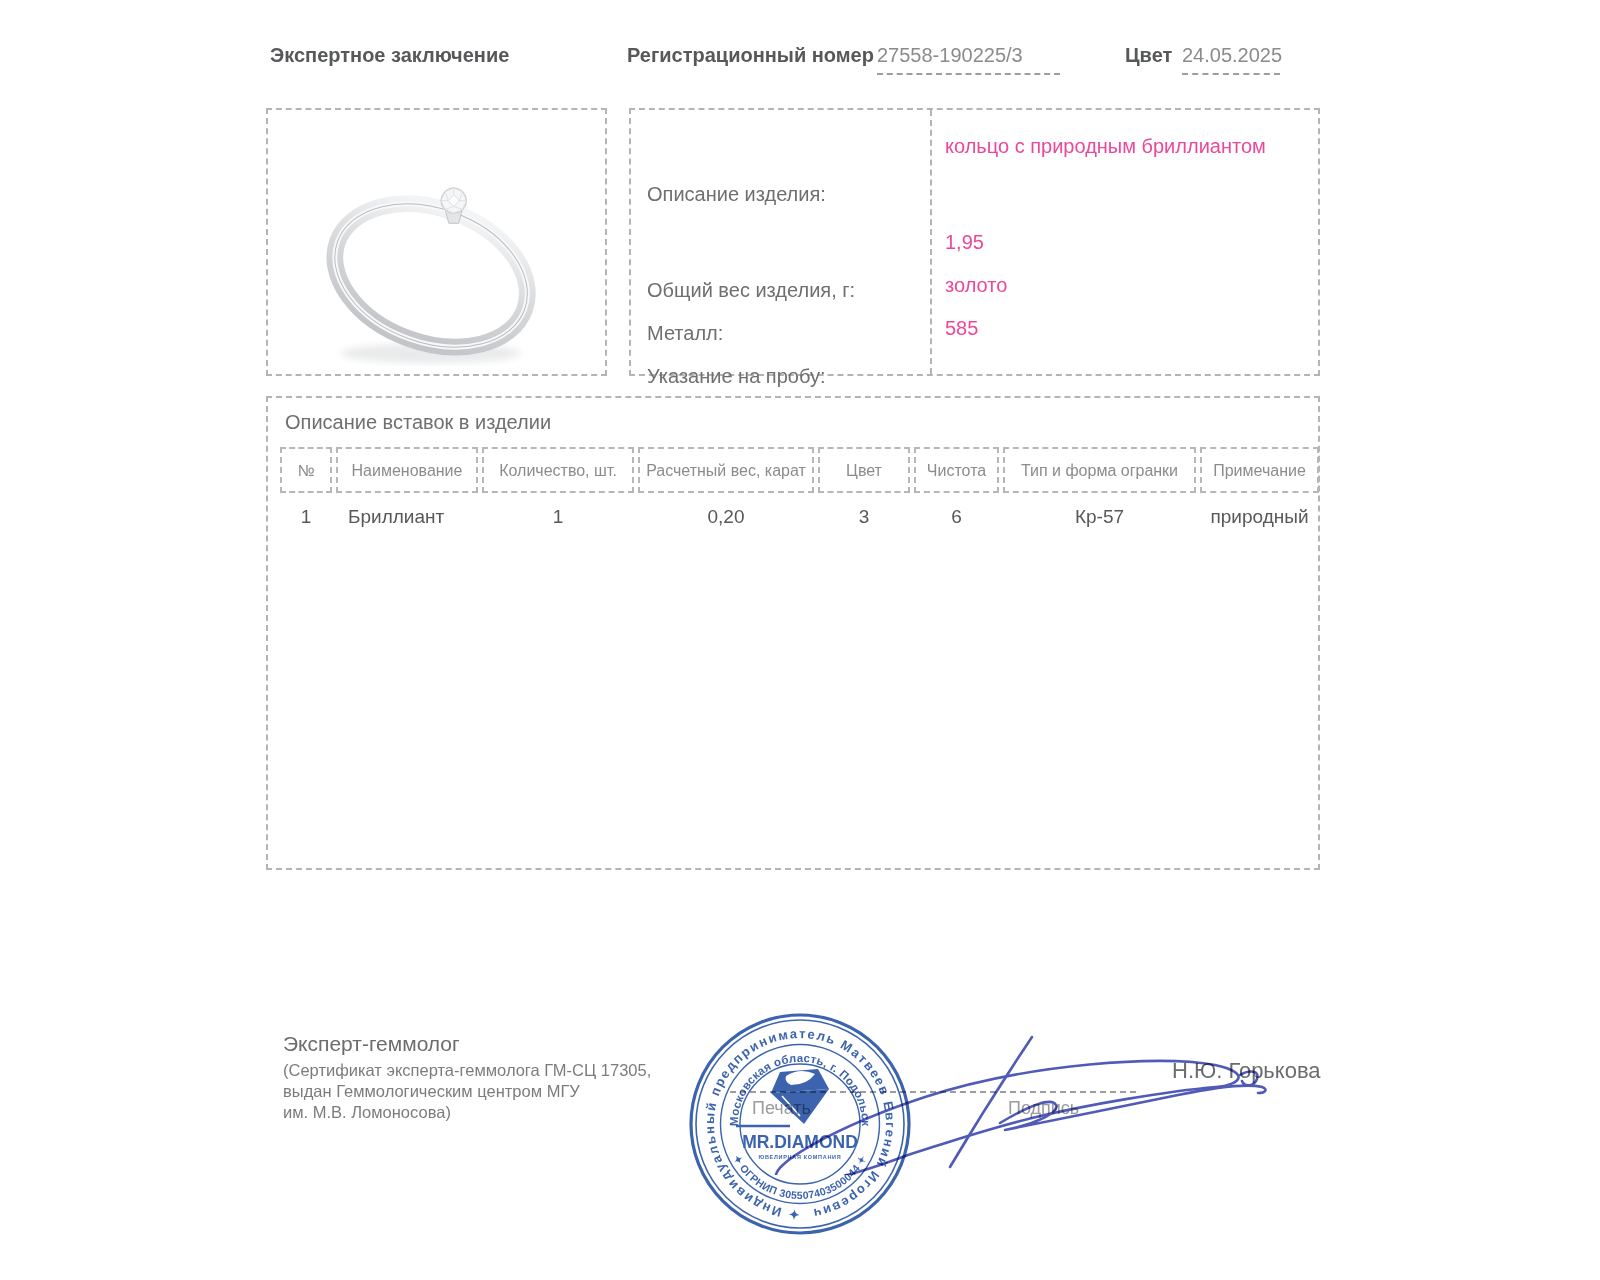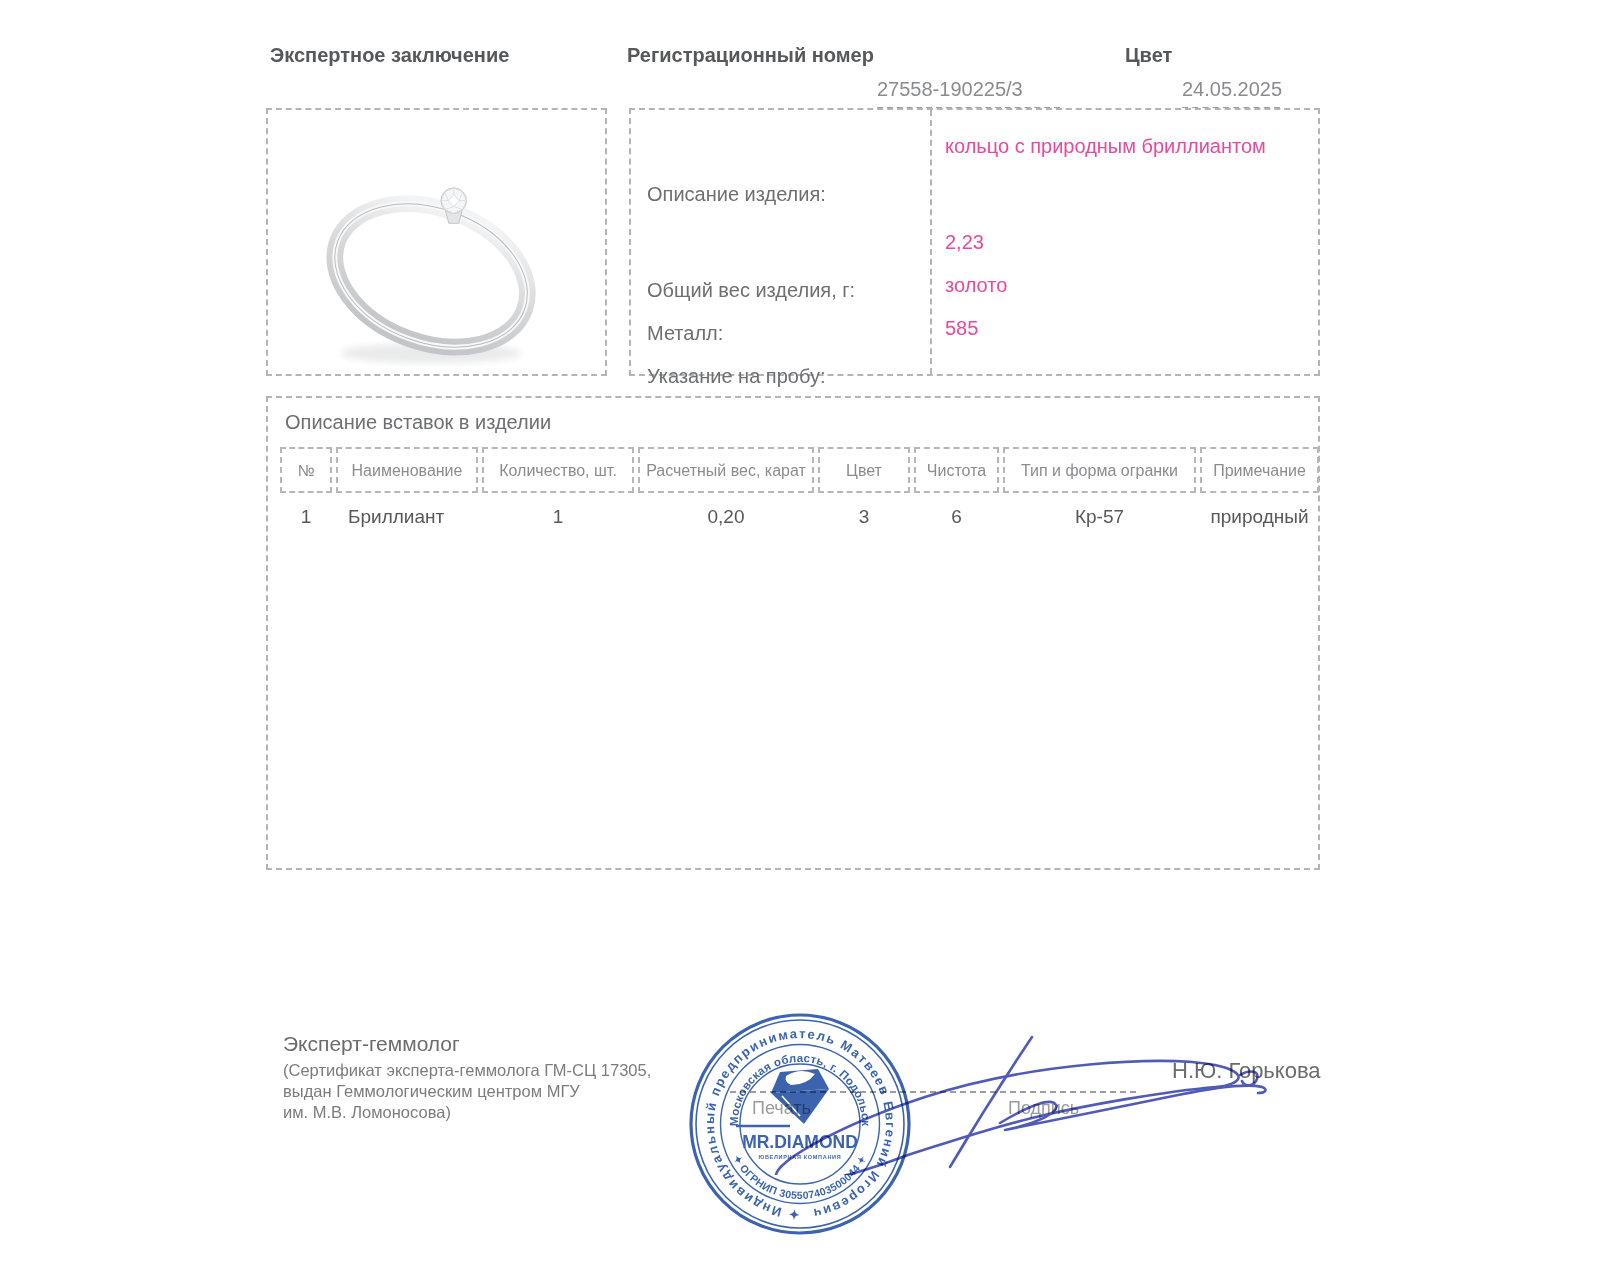--- a/index.html
+++ b/index.html
@@ -4,21 +4,21 @@
 <style>
   * { margin:0; padding:0; box-sizing:border-box; }
   html,body { background:#ffffff; }
   body { font-family:"Liberation Sans", sans-serif; }
   .page { position:relative; width:1600px; height:1280px; background:#fff; overflow:hidden; }
 
   
   .doc-title { position:absolute; left:270px; top:44px; font-size:20px; font-weight:700; color:#57585a; }
   .hdr-label { position:absolute; top:44px; font-size:20px; font-weight:700; color:#57585a; }
   .hdr-value { position:absolute; top:44px; font-size:20px; color:#8a8b8d; padding-bottom:6px;
-               border-bottom:2px dashed #9c9da0; text-align:left;margin-top:34px; }
+               border-bottom:2px dashed #9c9da0; text-align:left; }
   .reg-label { left:627px; }
   .reg-value { left:877px; width:183px; }
   .date-label{ left:1125px; }
   .date-value{ left:1182px; width:98px; }
 
   
   .dashed-box { position:absolute; border:2px dashed #b3b4b6; background:#fff; }
 
   .photo-box { left:266px; top:108px; width:341px; height:268px; }
   .photo-box svg { display:block; width:100%; height:100%; }
@@ -111,21 +111,21 @@
   </div>
 
   <div class="dashed-box desc-box">
     <div class="desc-divider"></div>
     <div class="desc-row r0">
       <span class="desc-label">Описание изделия:</span>
       <span class="desc-value">кольцо с природным бриллиантом</span>
     </div>
     <div class="desc-row r1">
       <span class="desc-label">Общий вес изделия, г:</span>
-      <span class="desc-value">2,23</span>
+      <span class="desc-value">1,95</span>
     </div>
     <div class="desc-row r2">
       <span class="desc-label">Металл:</span>
       <span class="desc-value">золото</span>
     </div>
     <div class="desc-row r3">
       <span class="desc-label">Указание на пробу:</span>
       <span class="desc-value">585</span>
     </div>
   </div>

